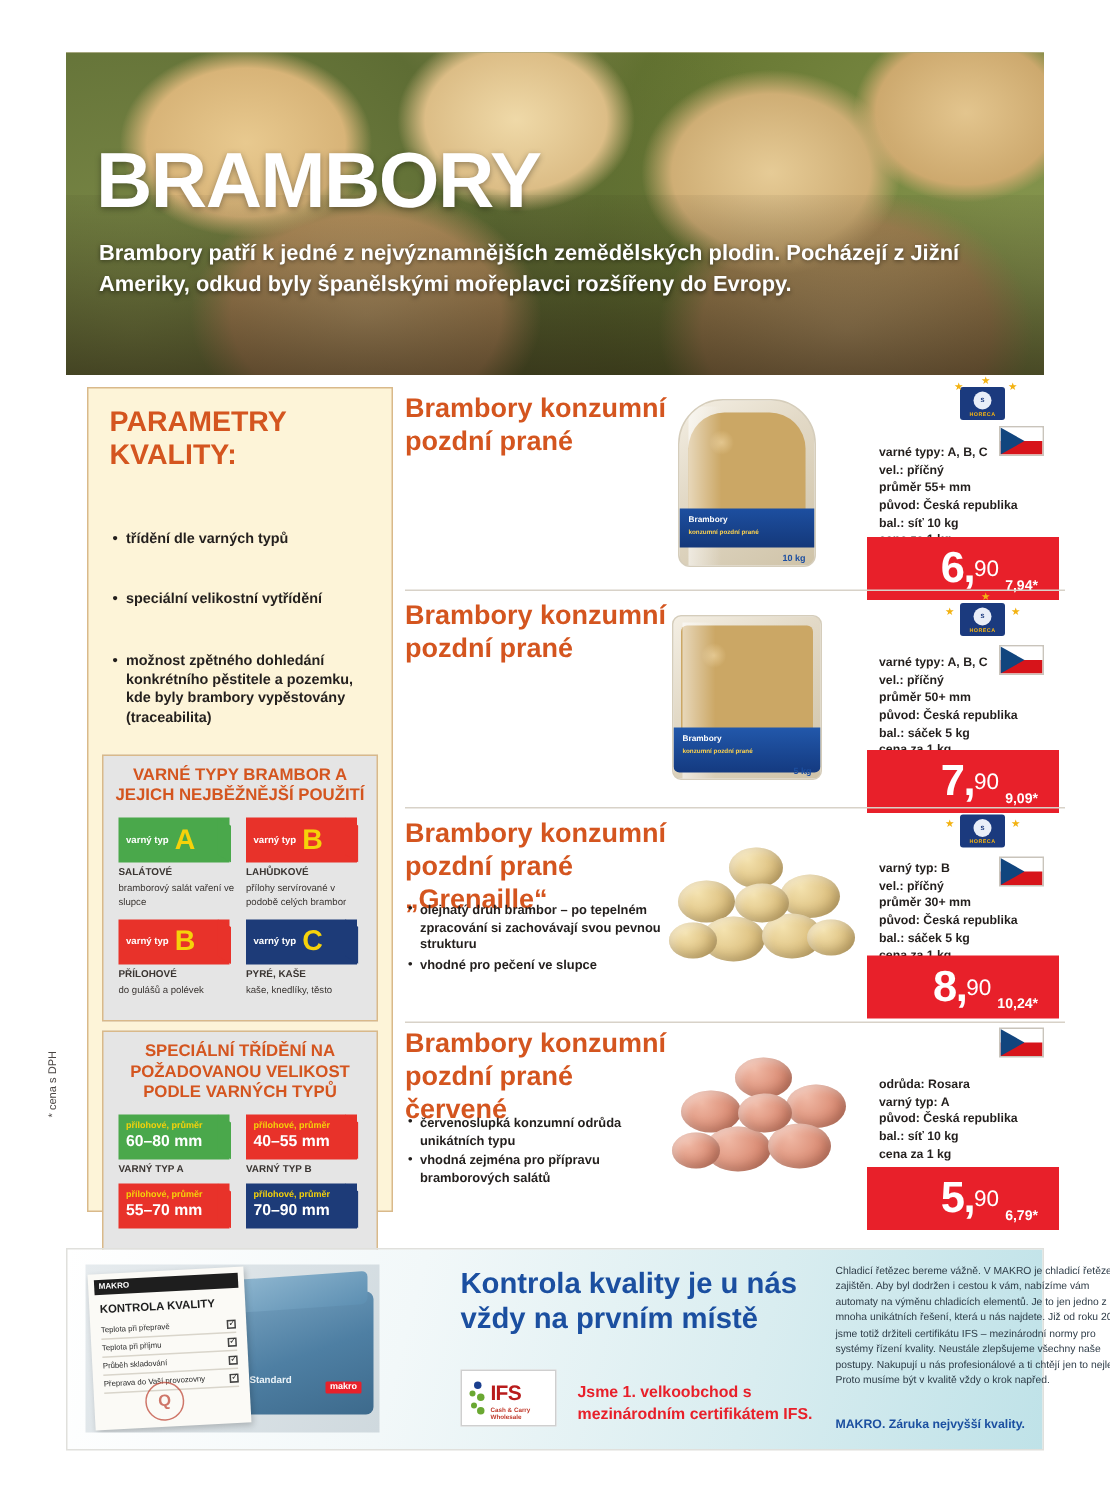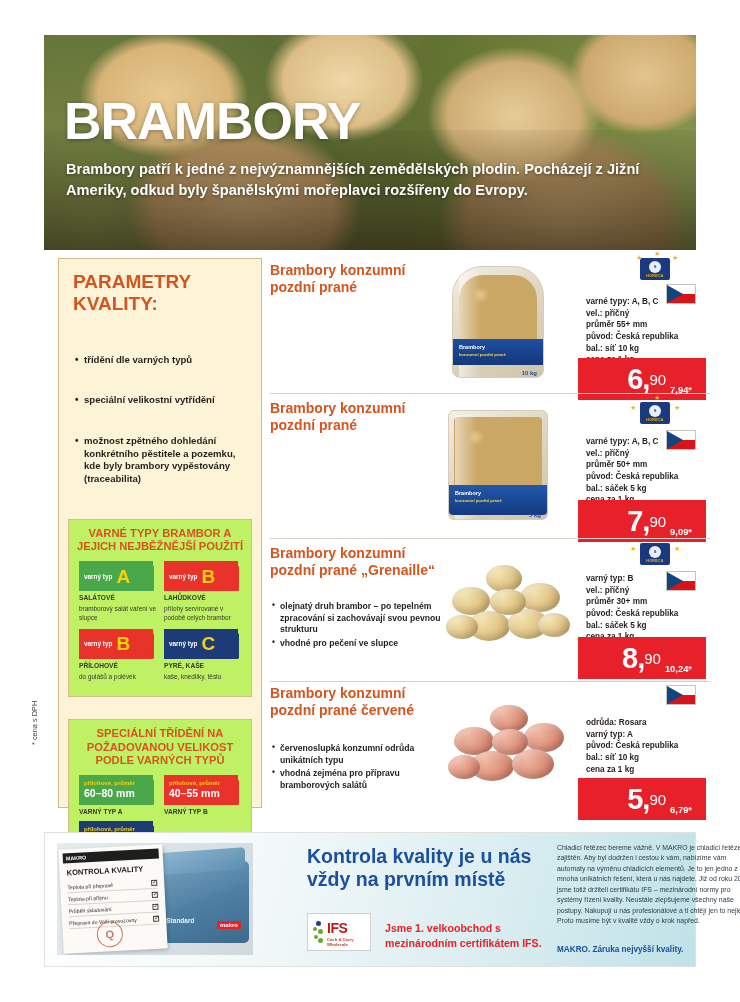--- a/index.html
+++ b/index.html
@@ -56,21 +56,21 @@
     list-style: none; position: relative; padding-left: 9px;
     font-size: 9.6px; color: #231f1d; font-weight: bold; line-height: 1.32;
     margin-bottom: 1px;
     margin-top: 28px;
   }
   .params-list li::before {
     content: "\2022"; position: absolute; left: 0; top: -1px; font-size: 10px;
   }
 
   .subbox {
-    margin: 22px 9px 0 9px; background: #bef264; border: 1px solid #d9b98a;
+    margin: 6px 9px 0 9px; background: #e5e5e5; border: 1px solid #d9b98a;
     padding: 7px 6px 9px 6px;
   }
   .subbox-title {
     color: #d4551f; font-size: 11.2px; font-weight: bold; text-align: center;
     line-height: 1.22; margin-bottom: 7px;
   }
   .flag-grid { display: flex; flex-wrap: wrap; }
   .flag-cell { width: 50%; padding: 0 2px 6px 4px; }
 
   .flag {
@@ -107,21 +107,21 @@
   .product {
     position: absolute; left: 270px; width: 440px;
   }
   .p1 { top: 262px; height: 132px; }
   .p2 { top: 400px; height: 140px; }
   .p3 { top: 545px; height: 138px; }
   .p4 { top: 685px; height: 135px; }
 
   .p-title {
     position: absolute; left: 0; top: 0; width: 175px;
-    font-size: 14px; font-weight: bold; color: #d4551f; line-height: 1.22;
+    font-size: 18px; font-weight: bold; color: #d4551f; line-height: 1.22;
   }
   .p-bullets { position: absolute; left: 2px; width: 175px; }
   .p-bullets li {
     list-style: none; position: relative; padding-left: 8px;
     font-size: 8.6px; color: #231f1d; font-weight: bold; line-height: 1.36; margin-bottom: 2px;
   }
   .p-bullets li::before { content: "\2022"; position: absolute; left: 0; top: -1px; }
 
   .p-specs {
     position: absolute; left: 316px; width: 118px;
@@ -353,20 +353,27 @@
           <span class="fl-size">60–80 mm</span>
         </div>
         <div class="fl-type">VARNÝ TYP A</div>
       </div>
       <div class="flag-cell">
         <div class="flag red size-flag">
           <span class="fl-lbl">přílohové, průměr</span>
           <span class="fl-size">40–55 mm</span>
         </div>
         <div class="fl-type">VARNÝ TYP B</div>
+      </div>
+      <div class="flag-cell">
+        <div class="flag red size-flag">
+          <span class="fl-lbl">přílohové, průměr</span>
+          <span class="fl-size">55–70 mm</span>
+        </div>
+        <div class="fl-type"></div>
       </div>
       <div class="flag-cell">
         <div class="flag blue size-flag">
           <span class="fl-lbl">přílohové, průměr</span>
           <span class="fl-size">70–90 mm</span>
         </div>
         <div class="fl-type"></div>
       </div>
     </div>
   </div>

